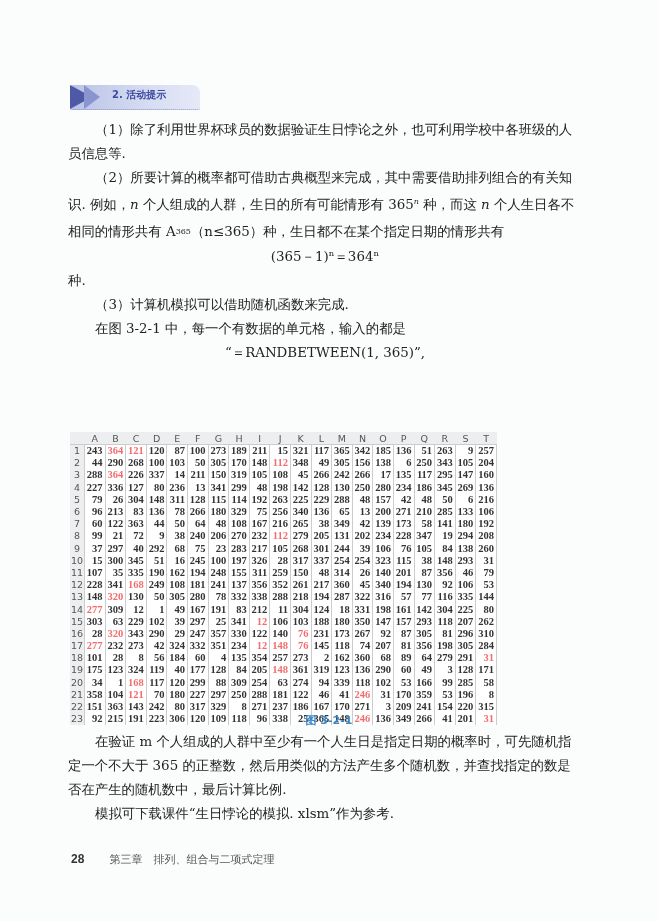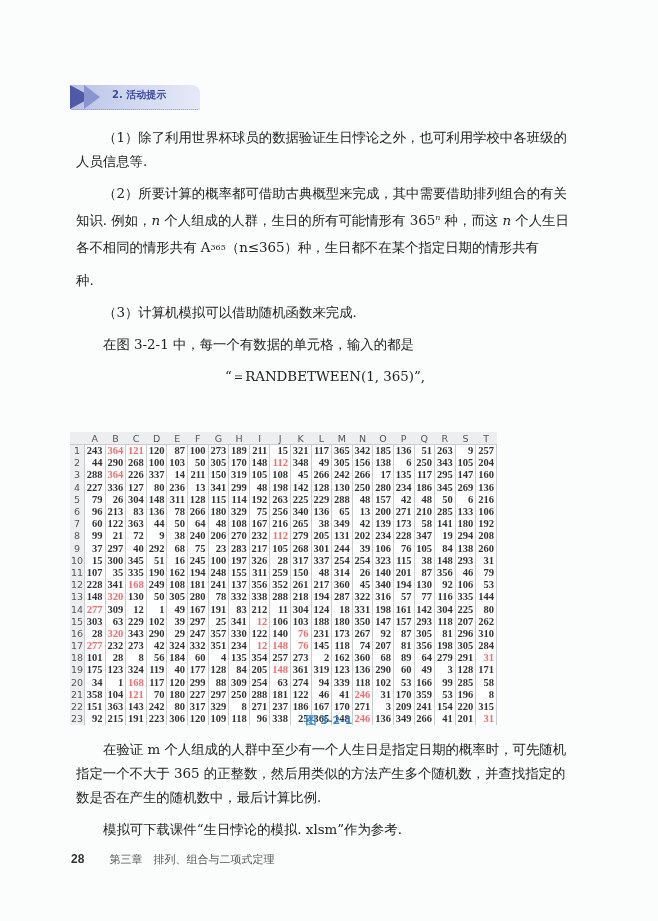--- a/index.html
+++ b/index.html
@@ -22,21 +22,21 @@
     border-top:12px solid transparent; border-bottom:12px solid transparent;
     border-left:16px solid #8a95cf;
   }
   .banner .title {
     position:absolute; left:42px; top:3px; font-family:"DejaVu Sans","Liberation Sans",sans-serif;
     font-weight:bold; font-size:10px; color:#3d4aa0;
   }
   .text {
     position:absolute; left:68px; width:514px; font-size:13.4px; line-height:24px;
   }
-  .p { margin:8px; }
+  .p { margin:0; }
   .indent { text-indent:27px; }
   .center { text-align:center; }
   .sheet {
     position:absolute; left:70px; top:432px; width:427px;
     border-collapse:collapse; font-family:"Liberation Serif","DejaVu Serif",serif;
     font-size:10.5px; background:#fff;
   }
   .sheet th {
     background:#eceef0; color:#555; font-weight:normal; font-family:"DejaVu Sans","Liberation Sans",sans-serif;
     font-size:9.5px; height:12px; padding:0; border-bottom:1px solid #ccc;
@@ -67,20 +67,21 @@
 
 <div class="banner">
   <div class="arrow"></div>
   <div class="arrow2"></div>
   <span class="title">2. 活动提示</span>
 </div>
 
 <div class="text" style="top:118px;">
   <p class="p indent">（1）除了利用世界杯球员的数据验证生日悖论之外，也可利用学校中各班级的人员信息等.</p>
   <p class="p indent"><span>（2）所要计算的概率都可借助古典概型来完成，其中需要借助排列组合的有关知识. 例如，</span><span class="mathvar">n</span><span> 个人组成的人群，生日的所有可能情形有 365</span><sup class="mathvar">n</sup><span> 种，而这 </span><span class="mathvar">n</span><span> 个人生日各不相同的情形共有 A</span><sup><sub>365</sub></sup><span>（n≤365）种，生日都不在某个指定日期的情形共有</span></p>
+  <p class="p center">(365－1)ⁿ＝364ⁿ</p>
   <p class="p">种.</p>
   <p class="p indent">（3）计算机模拟可以借助随机函数来完成.</p>
   <p class="p indent">在图 3-2-1 中，每一个有数据的单元格，输入的都是</p>
   <p class="p center">“＝RANDBETWEEN(1, 365)”,</p>
 </div>
 
 <table class="sheet" id="sheet">
   <thead>
       <tr id="sheet-head">
         <th></th>

